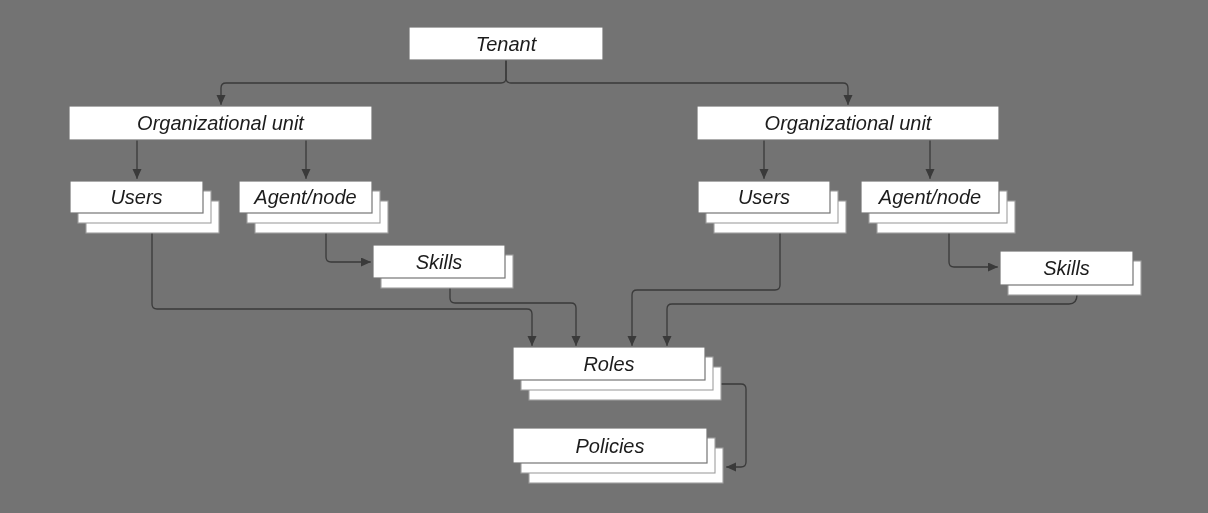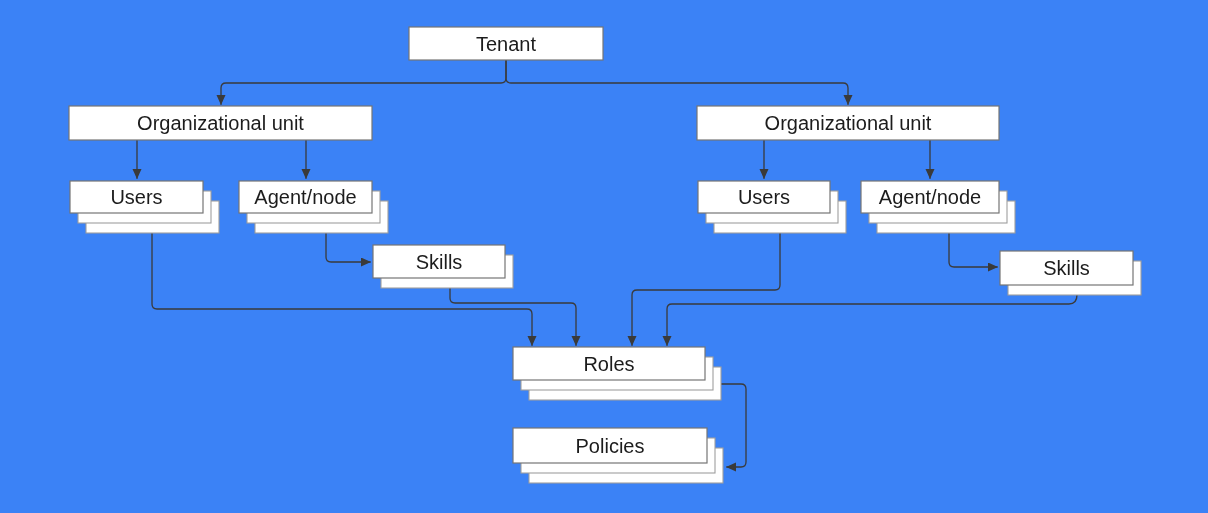--- a/index.html
+++ b/index.html
@@ -31,21 +31,21 @@
   }
   .edge {
     fill: none;
     stroke-width: 1.3;
     stroke-linecap: square;
   }
 </style>
 </head>
 <body>
 
-<div class="stage" style="background: #3b82f6;">
+<div class="stage" style="background: #737373; font-style: italic;">
   <svg id="diagram-svg" width="1208" height="513" viewBox="0 0 1208 513" xmlns="http://www.w3.org/2000/svg">
     <defs>
       <marker id="arrowhead" markerUnits="userSpaceOnUse" markerWidth="11" markerHeight="10" refX="9" refY="4.5" orient="auto">
         <path d="M0,0 L10,4.5 L0,9 Z" fill="#3a3a3a"></path>
       </marker>
     </defs>
     <g id="edges-group">
         <path d="M 506 60 V 78 Q 506 83 501 83 H 226 Q 221 83 221 88 V 104" class="edge" stroke="#3a3a3a" marker-end="url(#arrowhead)"></path>
         <path d="M 506 60 V 78 Q 506 83 511 83 H 843 Q 848 83 848 88 V 104" class="edge" stroke="#3a3a3a" marker-end="url(#arrowhead)"></path>
         <path d="M 137 140 V 178" class="edge" stroke="#3a3a3a" marker-end="url(#arrowhead)"></path>

